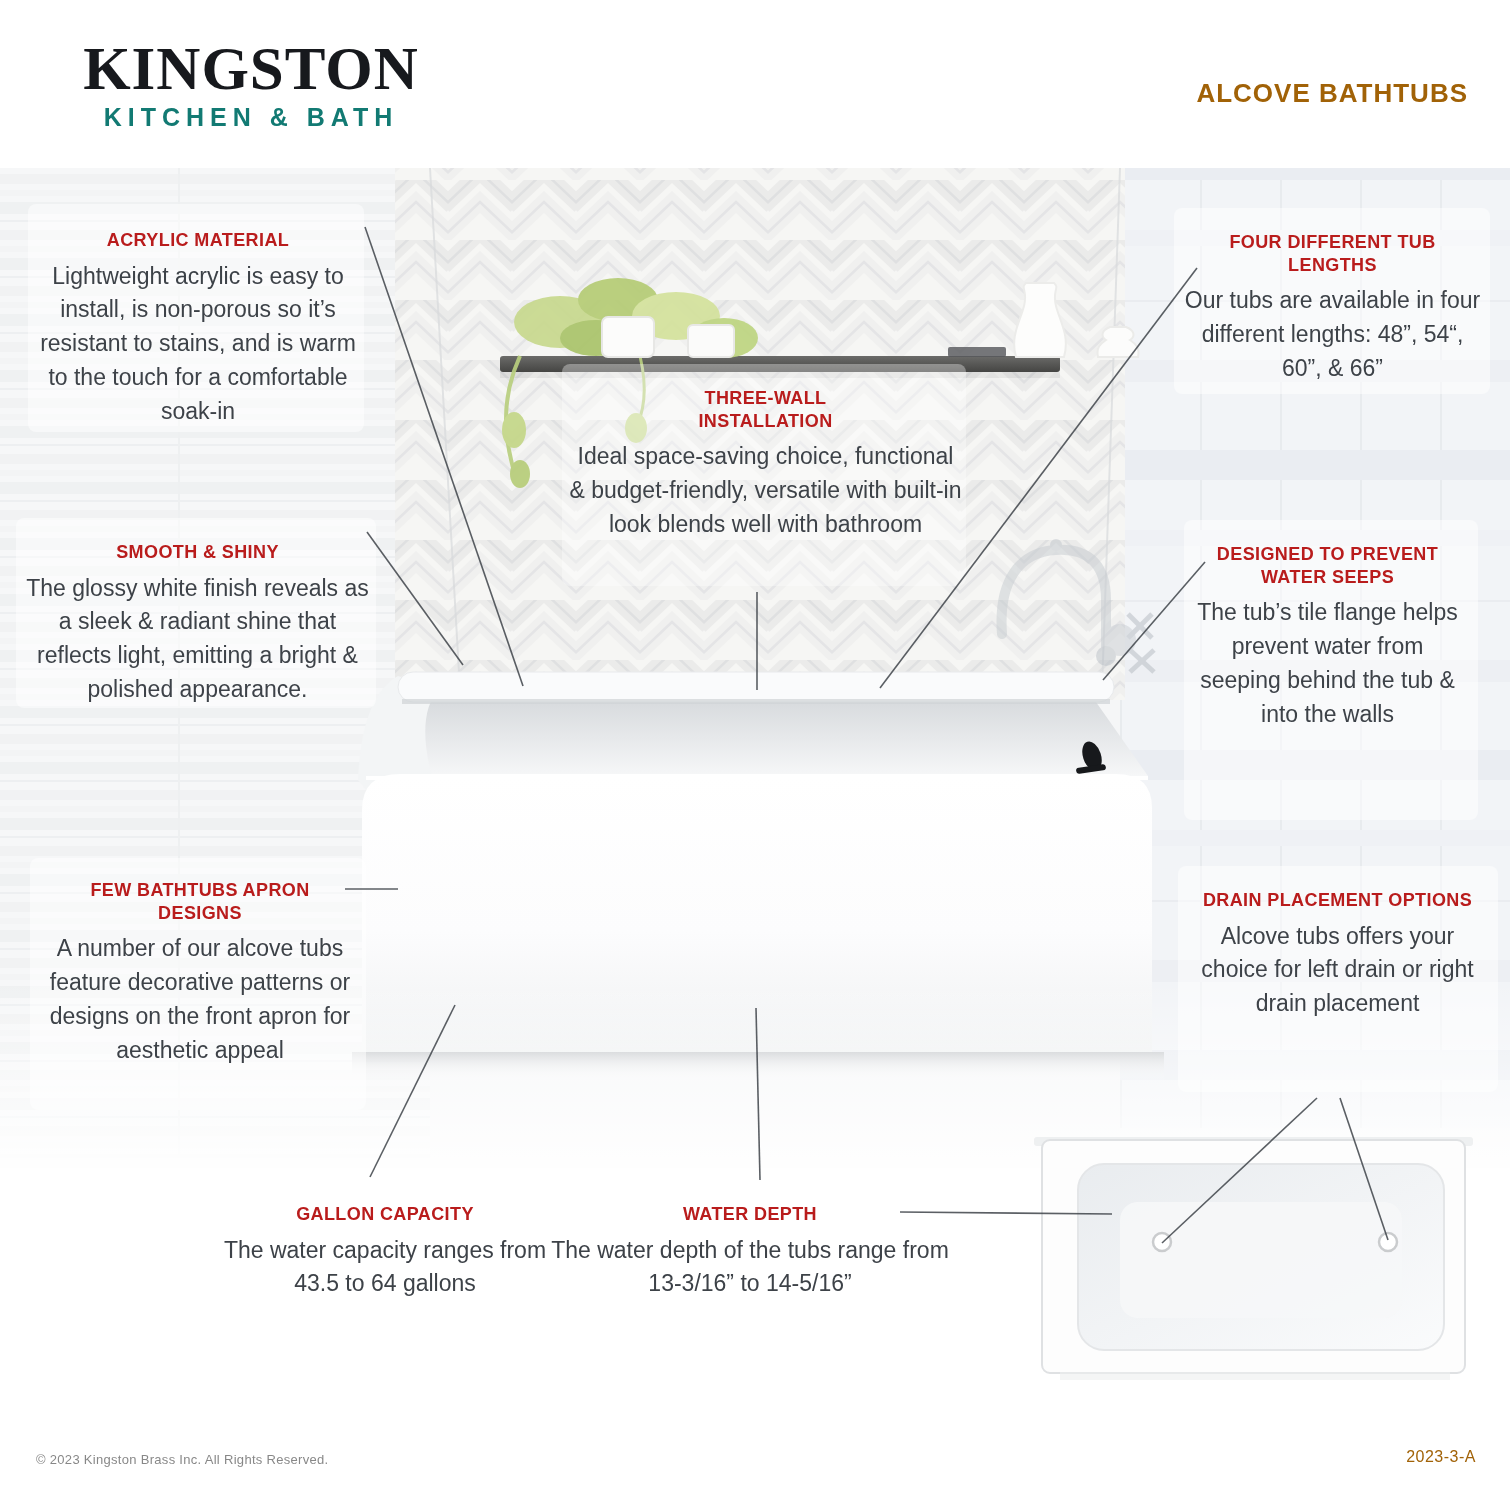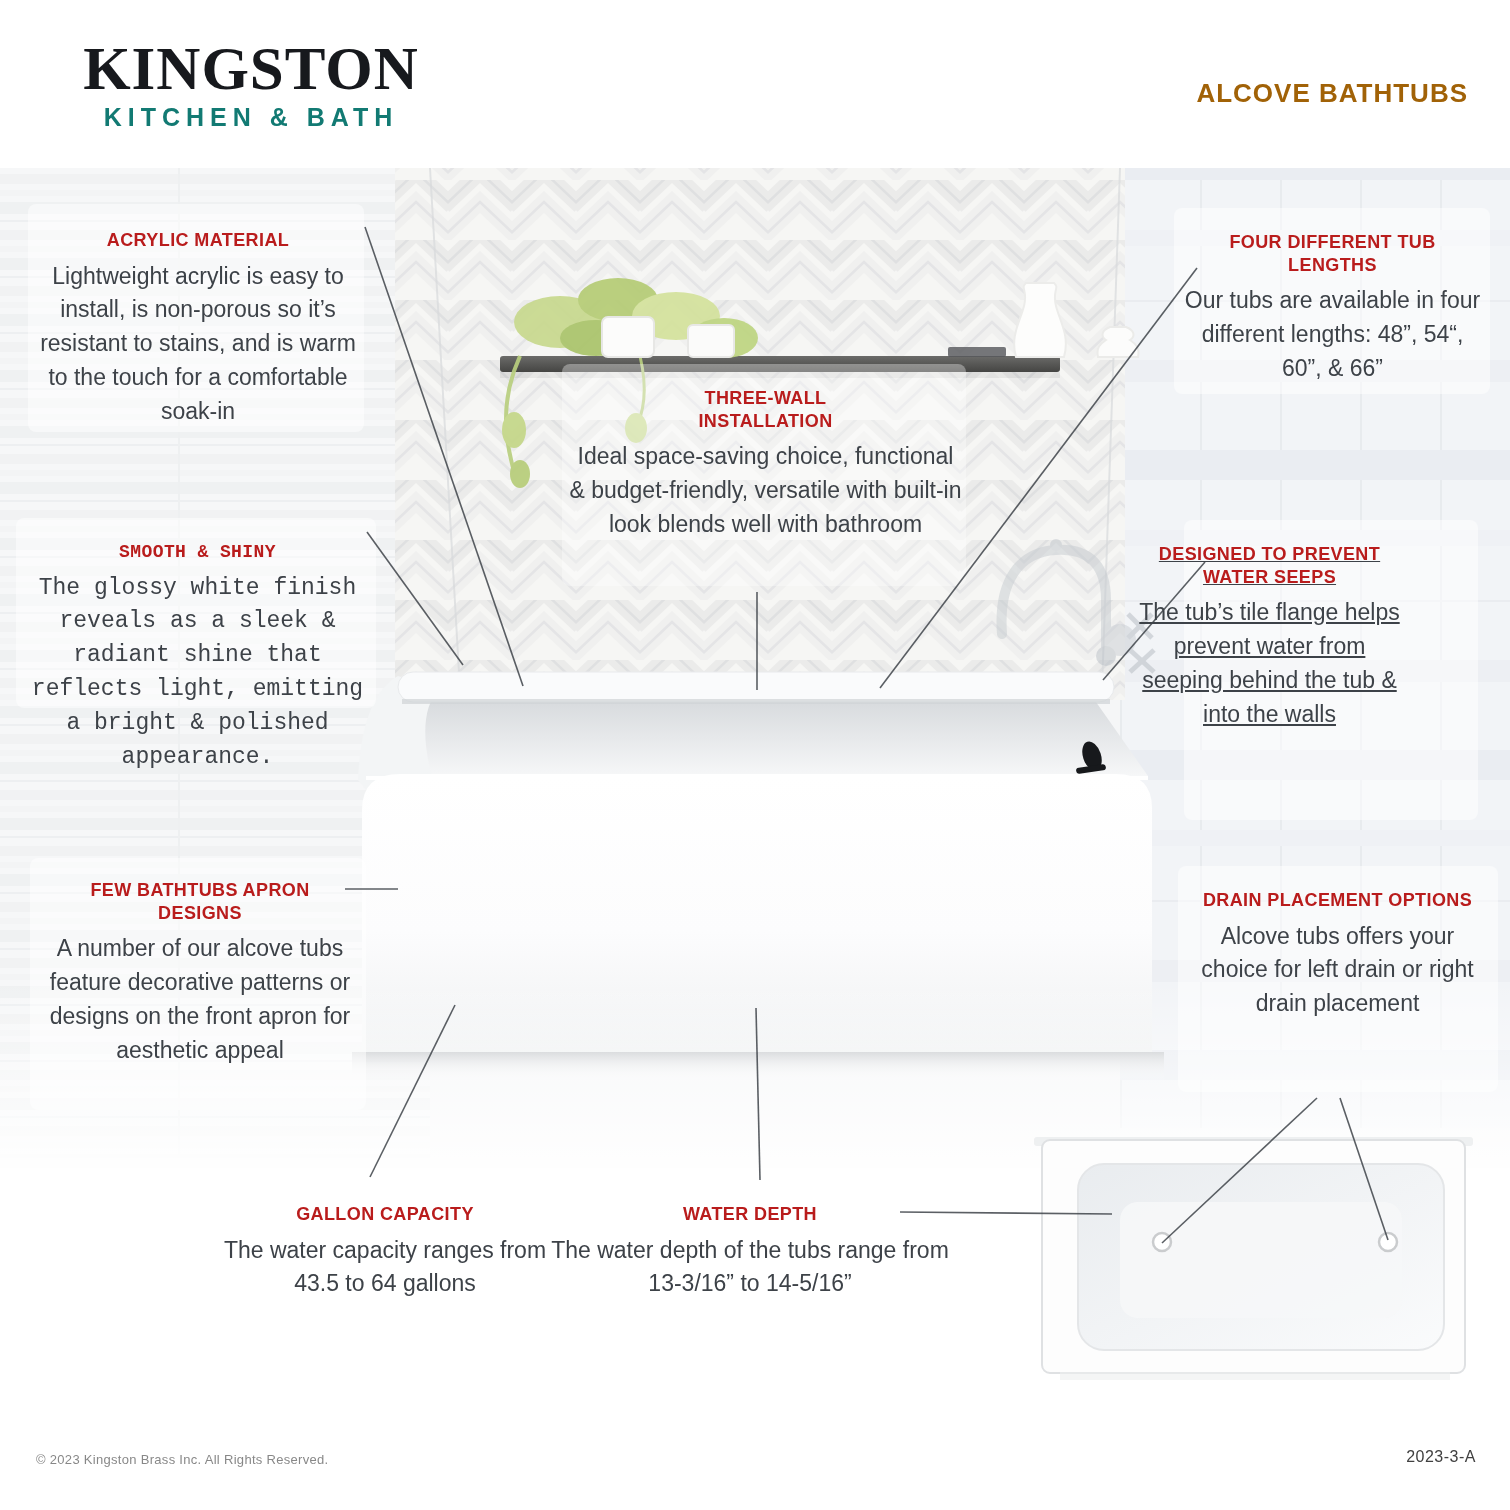--- a/index.html
+++ b/index.html
@@ -14,32 +14,32 @@
               color:#a16207;letter-spacing:1px;}
   
   .scene{position:absolute;left:0;top:0;width:1510px;height:1510px;}
   
   .callout{position:absolute;text-align:center;color:#3d4248;}
   .callout h3{font-size:18px;font-weight:bold;color:#b91c1c;letter-spacing:.4px;
               margin:15px auto 8px auto;line-height:1.26;}
   .callout p{font-size:23px;line-height:1.47;margin:0 auto;}
   .w220{max-width:220px;} .w240{max-width:240px;} .w260{max-width:260px;} .w270{max-width:270px;}
   #c-acrylic{left:33px;top:214px;width:330px;}
-  #c-smooth{left:20px;top:526px;width:355px;font-family:Liberation Mono, monospace;}
+  #c-smooth{left:20px;top:526px;width:355px;}
   #c-apron{left:35px;top:864px;width:330px;}
   #c-three{left:568px;top:372px;width:395px;}
   #c-lengths{left:1180px;top:216px;width:305px;}
-  #c-seeps{left:1132px;top:528px;width:275px;text-decoration:underline;}
+  #c-seeps{left:1190px;top:528px;width:275px;}
   #c-drain{left:1185px;top:874px;width:305px;}
   #c-gallon{left:220px;top:1188px;width:330px;}
   #c-depth{left:550px;top:1188px;width:400px;}
   
   .copyright{position:absolute;left:36px;top:1452px;font-size:13px;color:#737373;
              letter-spacing:.3px;opacity:.85;}
-  .doc-code{position:absolute;right:34px;top:1448px;font-size:16px;color:#404040;letter-spacing:.5px;}
+  .doc-code{position:absolute;right:34px;top:1448px;font-size:16px;color:#a16207;letter-spacing:.5px;}
 </style>
 </head>
 <body>
 
 <div class="page">
 
   <svg class="scene" width="1510" height="1510" viewBox="0 0 1510 1510" xmlns="http://www.w3.org/2000/svg">
     <defs>
       <pattern id="herr" width="64" height="60" patternUnits="userSpaceOnUse">
         <rect width="64" height="60" fill="#f2f2f0"></rect>

